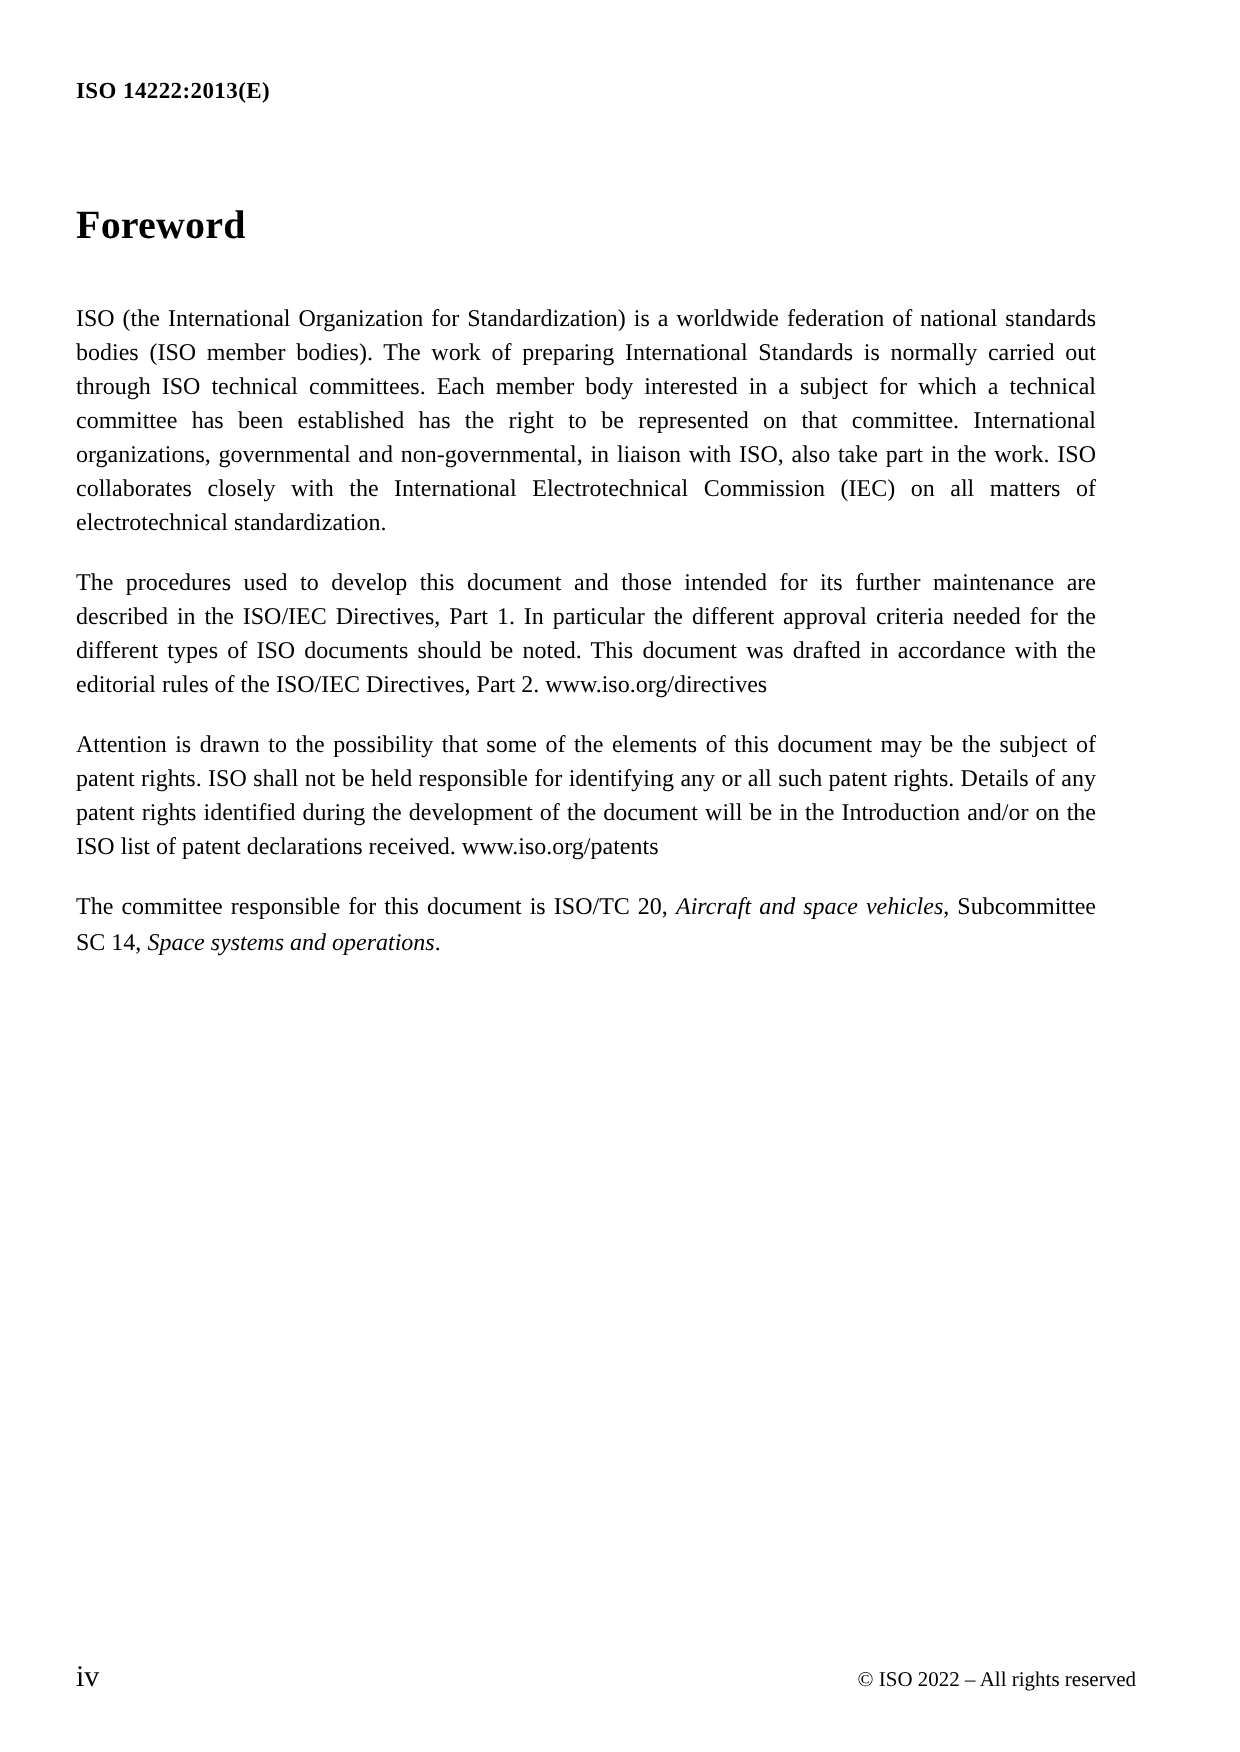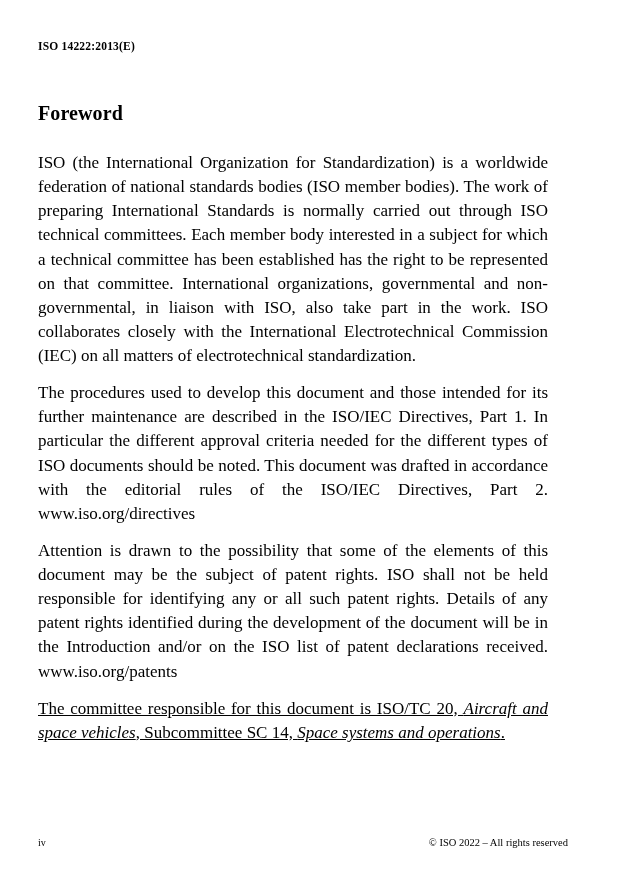--- a/index.html
+++ b/index.html
@@ -35,47 +35,46 @@
     font-size: 20px;
     font-weight: bold;
     margin-top: 50px;
     margin-bottom: 16px;
     letter-spacing: 0.1px;
   }
   .body-block {
     margin-top: 26px;
   }
   p.para {
-    font-size: 17px;
+    font-size: 12px;
     line-height: 1.42;
     text-align: justify;
     margin: 0 0 13px 0;
     width: 510px;
     hyphens: none;
   }
   p.para:last-child {
     margin-bottom: 14px;
-    text-decoration: underline;
   }
   .it {
     font-style: italic;
   }
   .footer {
     position: absolute;
     left: 38px;
     right: 52px;
     bottom: 28px;
     display: flex;
     justify-content: space-between;
     align-items: baseline;
     font-size: 11px;
   }
   .footer-left {
     font-family: "Liberation Serif", serif;
-    font-size: 10px;
+    font-size: 15px;
   }
   .footer-right {
     font-family: "Liberation Serif", serif;
     font-size: 10.5px;
   }
 </style>
 </head>
 <body>
 
 <div class="page">

